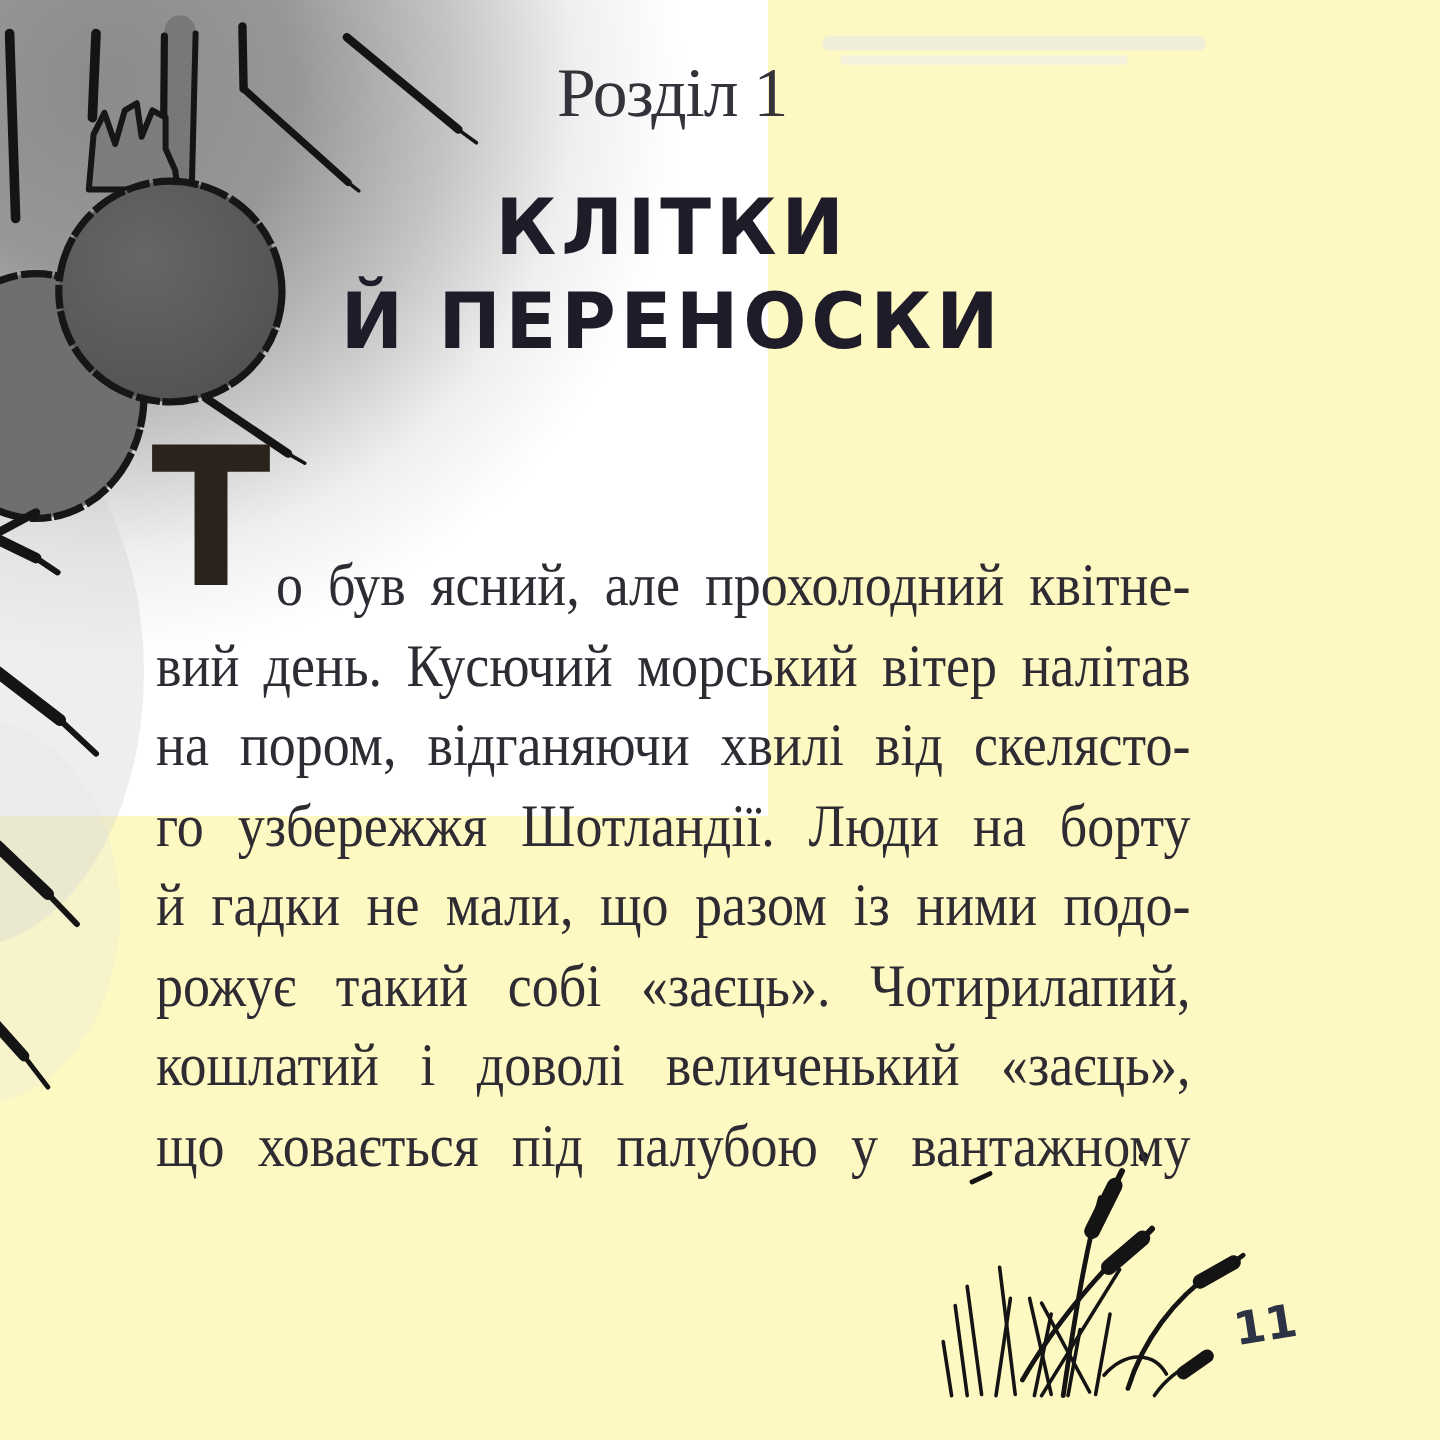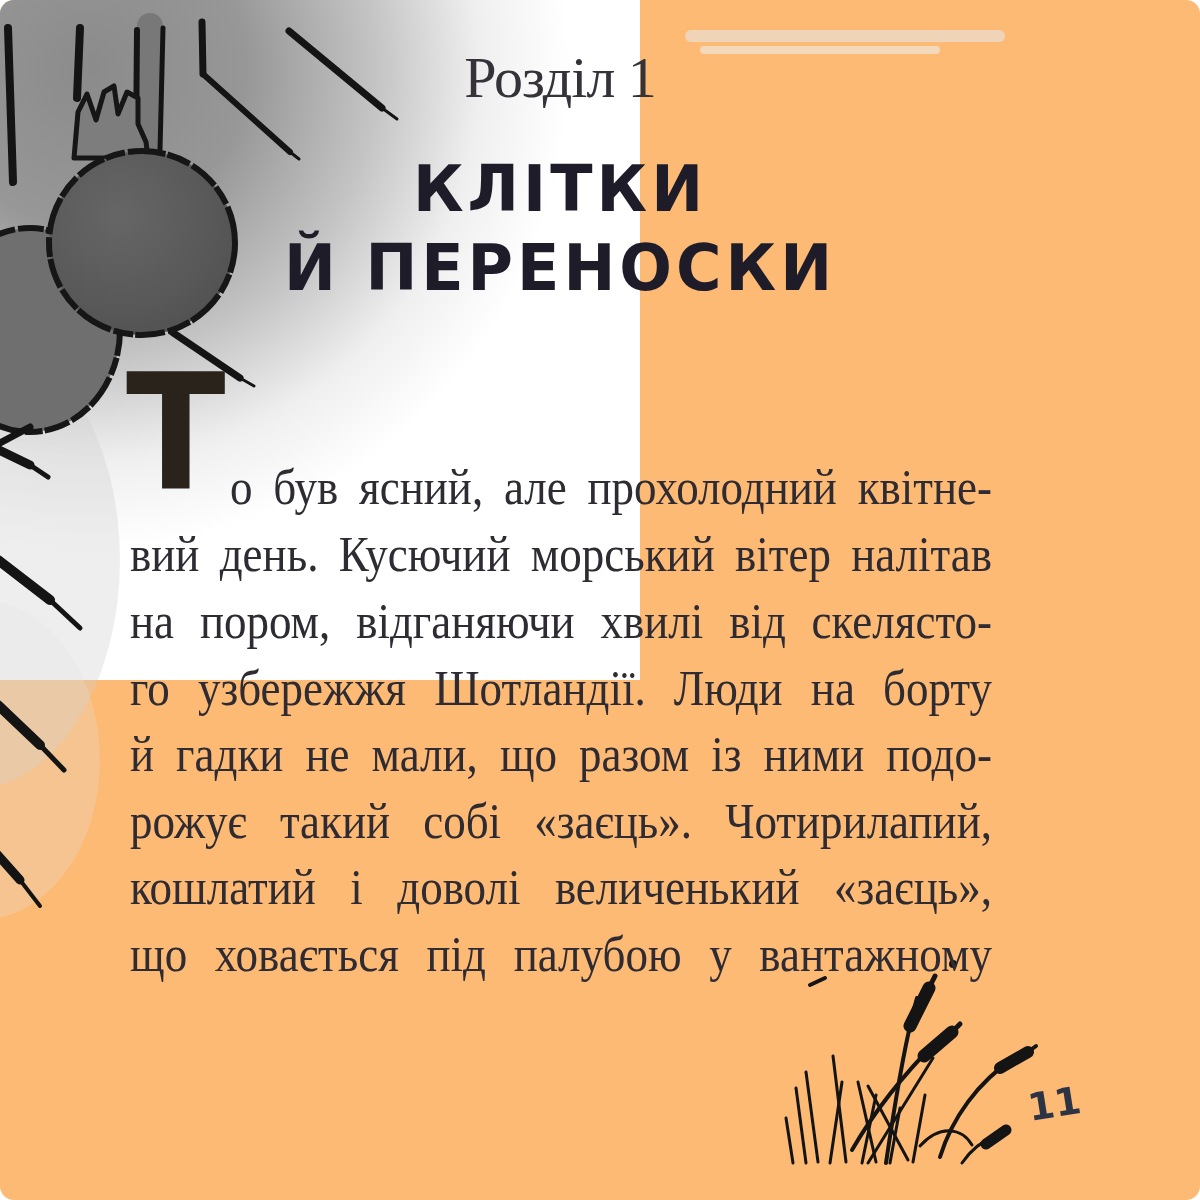--- a/index.html
+++ b/index.html
@@ -1,22 +1,21 @@
 <!DOCTYPE html>
 <html><head>
 <meta charset="utf-8">
 <style>
   html,body{margin:0;padding:0;background:#ffffff;}
   .page{
     position:relative;
     width:1200px;height:1200px;
-    background:#fdba74;
+    background:#fef9c3;
     overflow:hidden;
     font-family:"Liberation Serif", serif;
-    border-radius:14px;
   }
   .art{position:absolute;left:0;top:0;pointer-events:none;}
 
   .chapter-label{
     position:absolute;
     left:130px;top:44px;width:860px;
     text-align:center;
     font-family:"Liberation Serif", serif;
     font-size:58px;
     letter-spacing:-1px;

